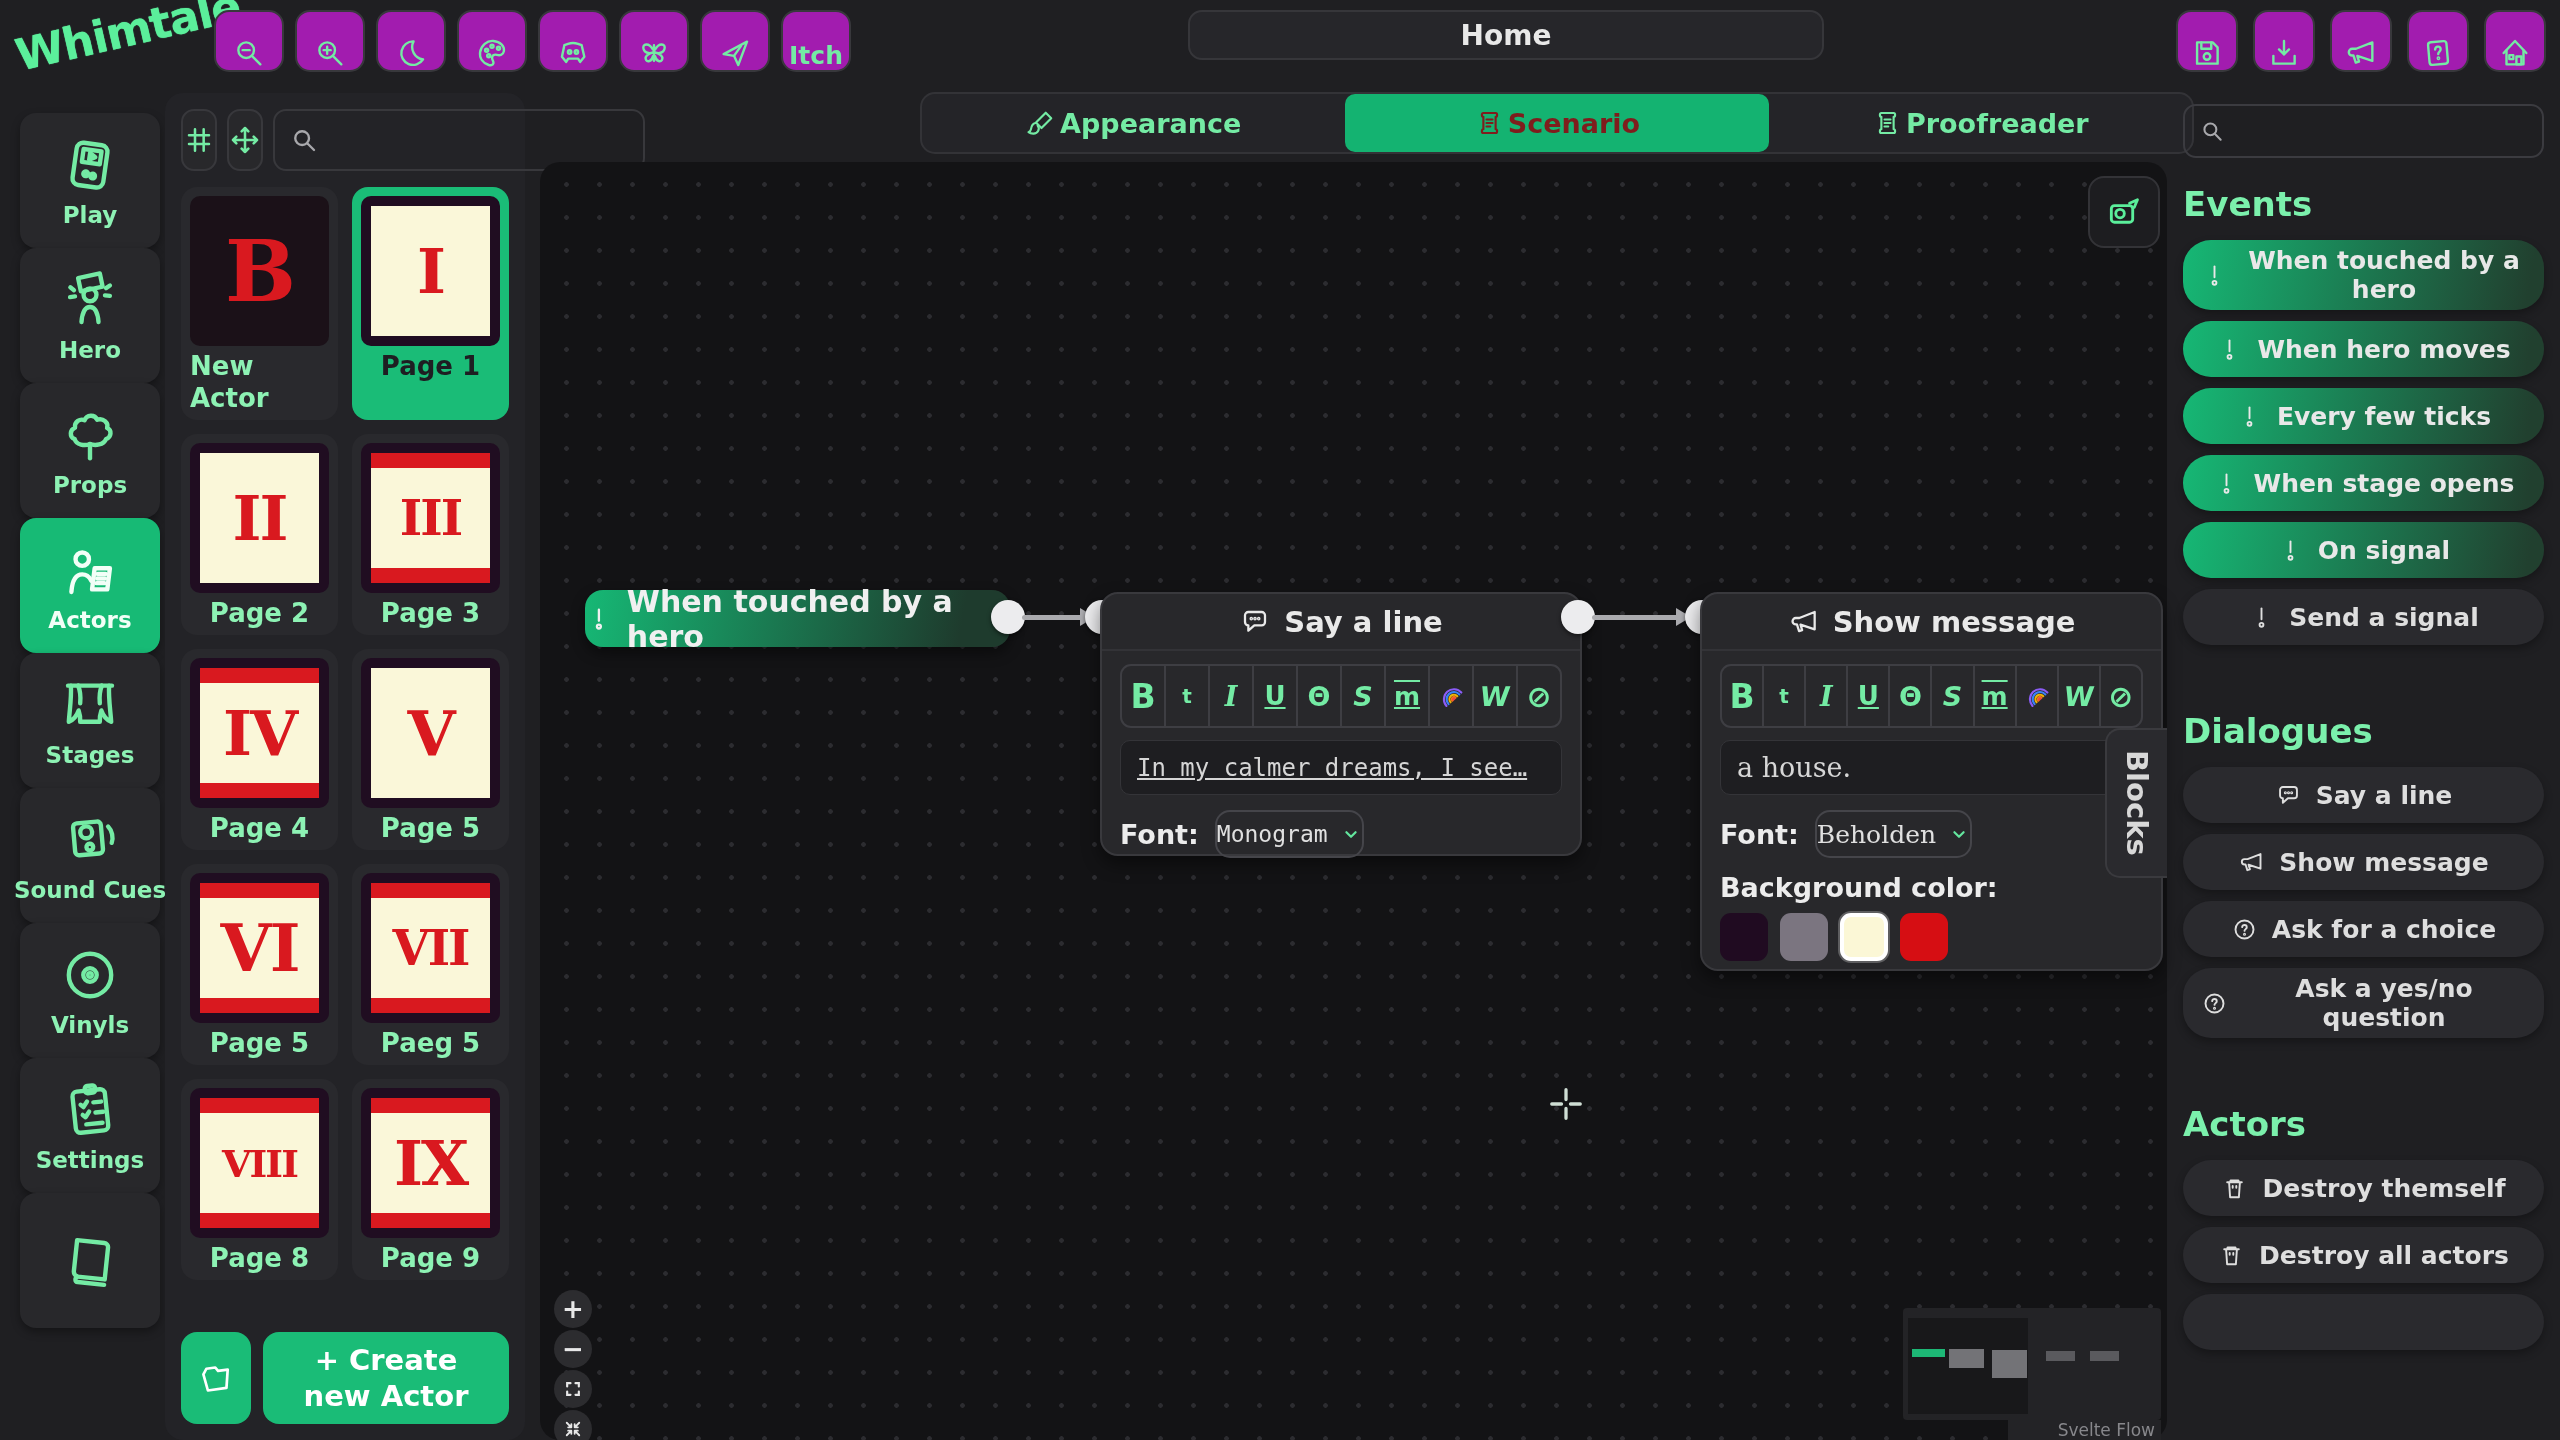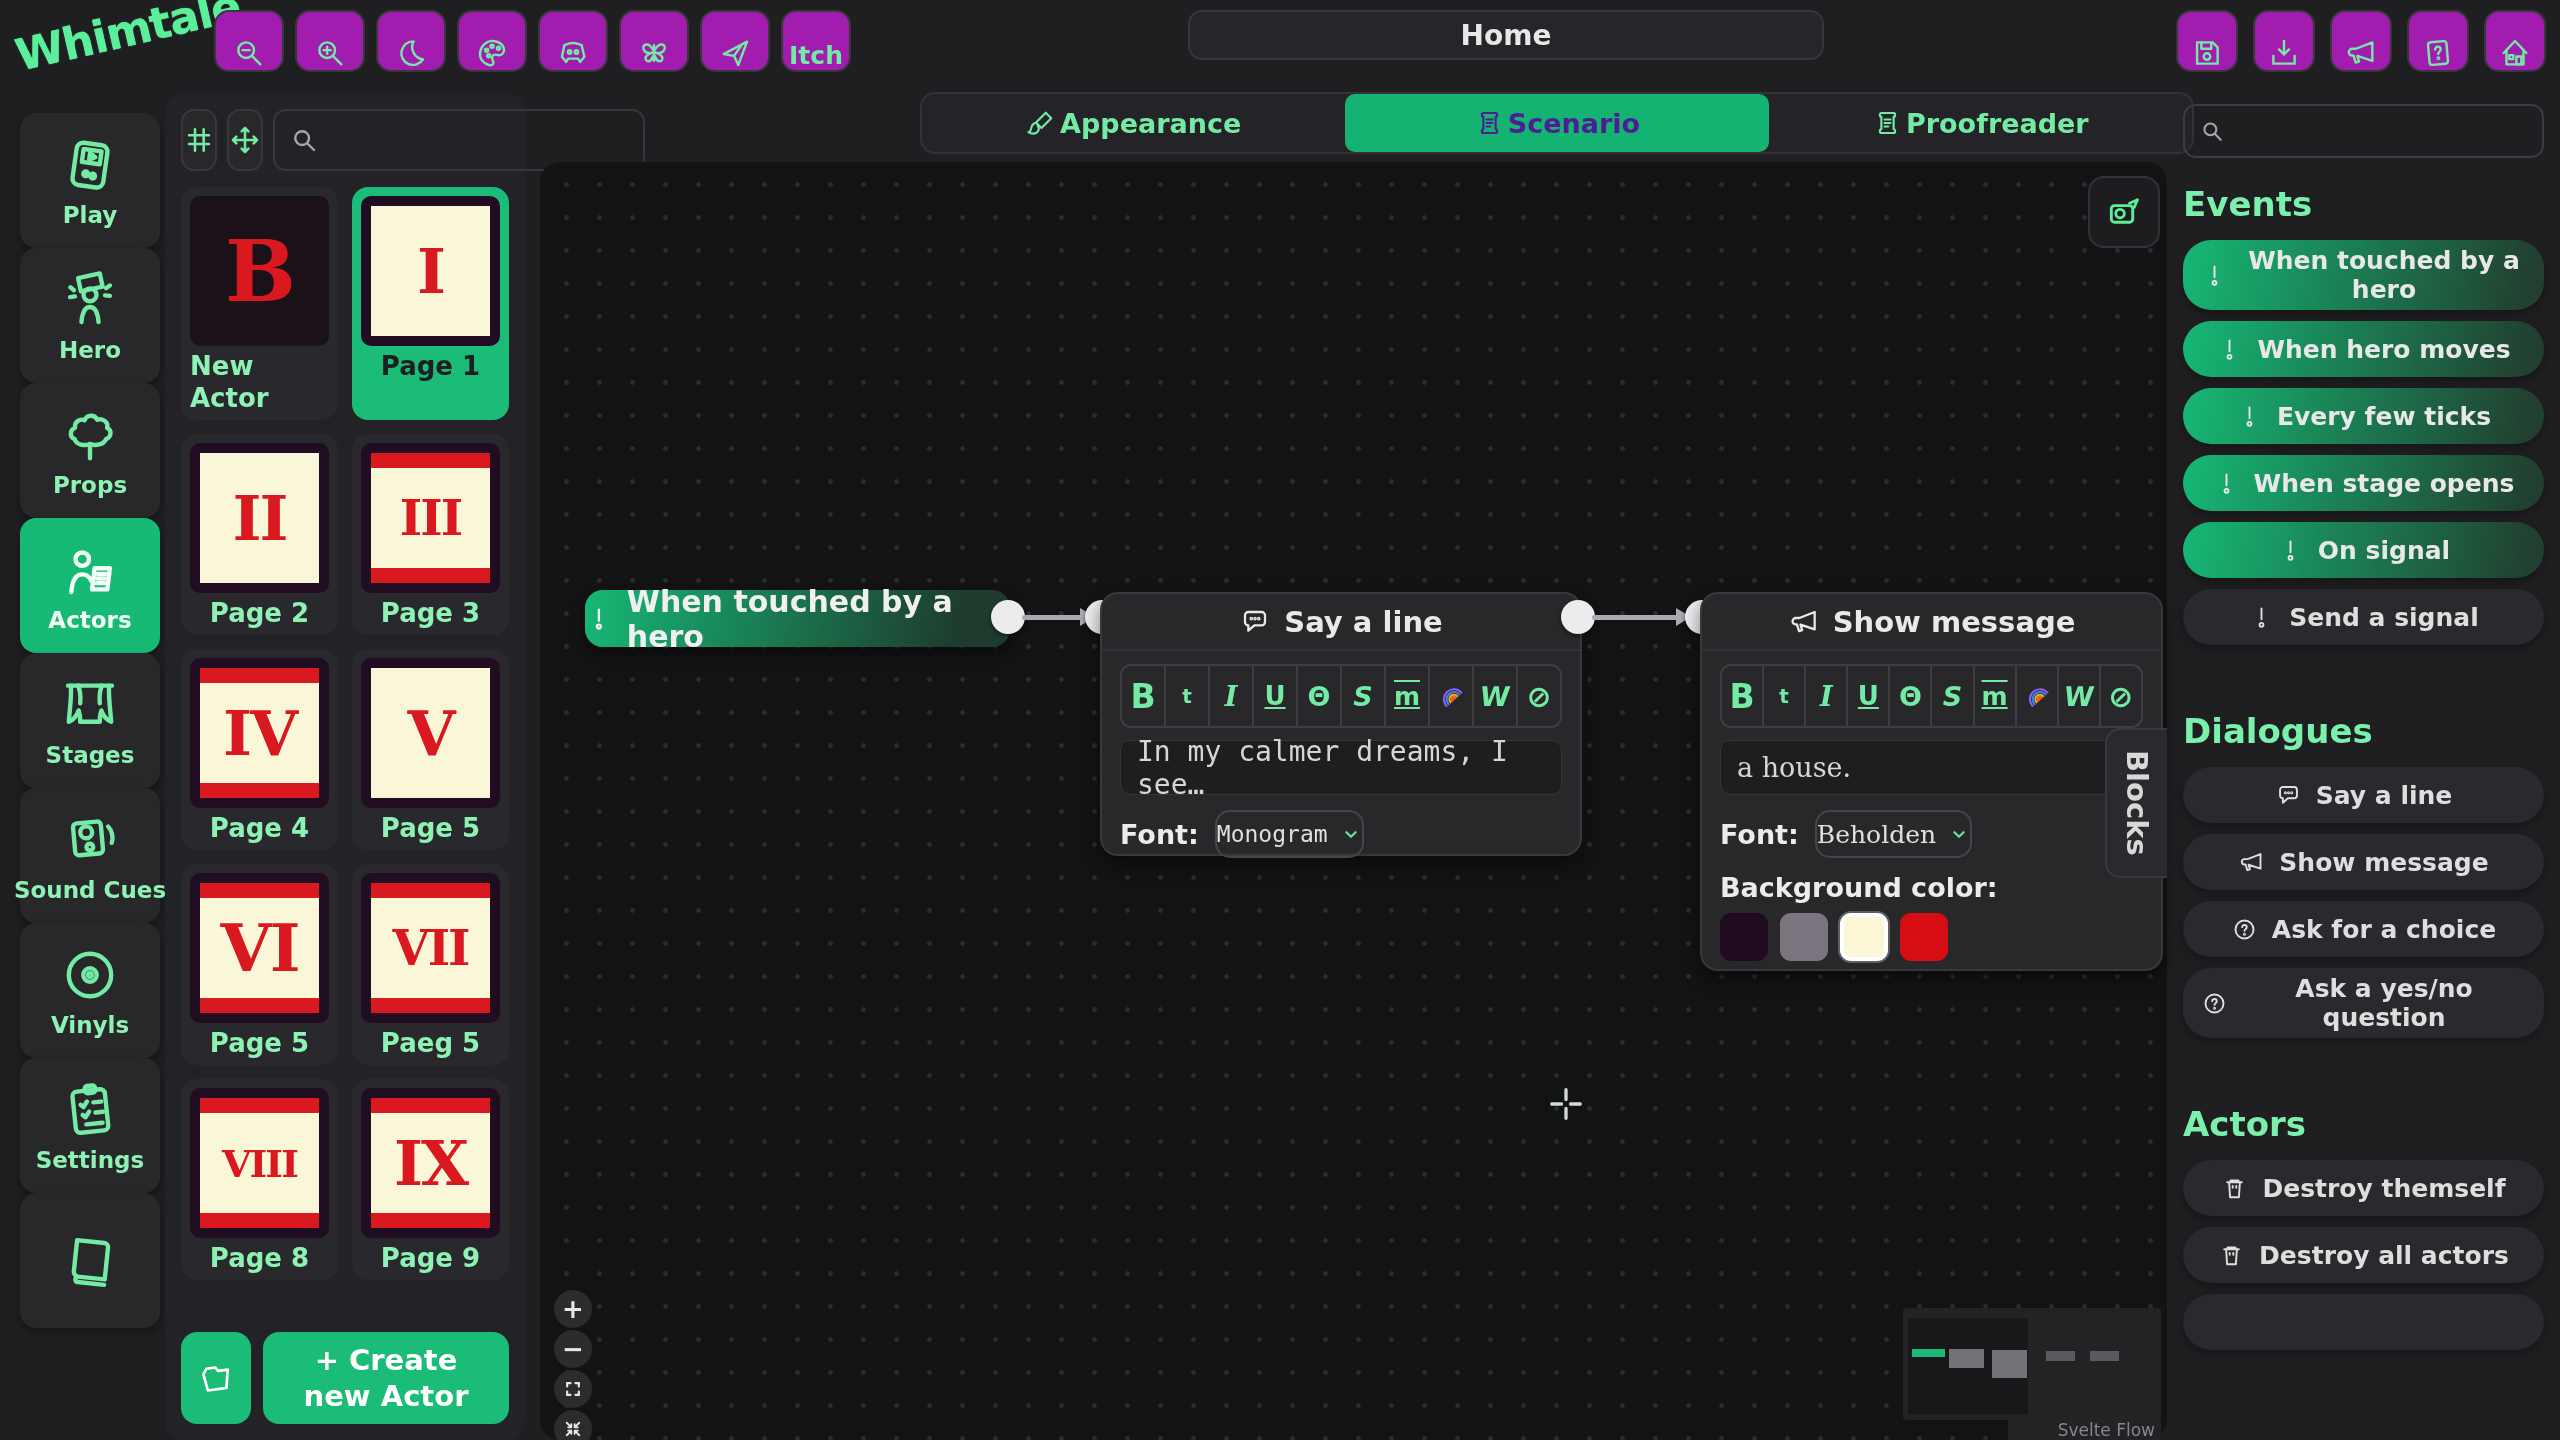--- a/index.html
+++ b/index.html
@@ -64,21 +64,21 @@
   .create-btn { flex:1; height:92px; background:#1abc77; border-radius:16px; display:flex; align-items:center;
                 justify-content:center; text-align:center; color:#fff; font-size:29px; font-weight:800;
                 line-height:36px; padding:0 26px; cursor:pointer; }
 
   
   .tabbar { position:absolute; left:920px; top:92px; width:1274px; height:62px; background:#242428;
             border:2px solid #333337; border-radius:15px; display:flex; overflow:hidden; }
   .tab { flex:1; display:flex; align-items:center; justify-content:center; gap:4px; font-size:27px; font-weight:700;
          color:#74eba4; cursor:pointer; }
   .tab .ic { width:30px; height:30px; }
-  .tab.active { background:#14b371; color:#4c1d95; border-radius:10px; }
+  .tab.active { background:#14b371; color:#7f1d1d; border-radius:10px; }
 
   
   .canvas { position:absolute; left:540px; top:162px; width:1627px; height:1278px; background:#131315;
             border-radius:20px;
             background-image:radial-gradient(circle, #2c2c30 2px, transparent 2.6px);
             background-size:33px 33px; background-position:10px 6px; }
   .cam-btn { position:absolute; left:1548px; top:14px; width:72px; height:72px; background:#1d1d20;
              border:2px solid #333337; border-radius:16px; display:flex; align-items:center; justify-content:center;
              color:#5bef9b; cursor:pointer; }
   .cam-btn .ic { width:38px; height:38px; }
@@ -106,21 +106,21 @@
   .fb-italic span { font-family:"DejaVu Serif", serif; font-style:italic; font-size:27px; }
   .fb-underline span { font-size:26px; text-decoration:underline; }
   .fb-strike span { font-size:27px; }
   .fb-squiggle span { font-size:27px; font-style:italic; }
   .fb-highlight span { font-size:25px; text-decoration:underline overline; }
   .fb-wavy span { font-size:27px; transform:skewX(-8deg); }
   .fb-clear span { font-size:30px; }
   .fmt-btn .ic.rainbow { width:30px; height:30px; }
   .node-text { margin-top:12px; height:55px; background:#1e1e21; border:1px solid #343438; border-radius:10px;
                display:flex; align-items:center; padding:0 16px; color:#d6d6d6; }
-  .node-text.mono { font-family:"DejaVu Sans Mono", monospace; font-size:28px; }
+  .node-text.mono { font-family:"DejaVu Sans Mono", monospace; font-size:24px;text-decoration:underline; }
   .node-text.serif { font-family:"DejaVu Serif", serif; font-size:27px; }
   .node-foot { margin-top:15px; display:flex; align-items:center; gap:16px; }
   .font-label, .bg-label { font-size:27px; font-weight:800; color:#ececec; }
   .font-drop { border:2px solid #45454a; border-radius:15px; height:48px; padding:0 0; display:flex;
                align-items:center; gap:12px; color:#e0e0e0; cursor:pointer; }
   .font-drop .ic { width:22px; height:22px; color:#63e69e; }
   .font-drop.mono span { font-family:"DejaVu Sans Mono", monospace; font-size:23px; }
   .font-drop.serif span { font-family:"DejaVu Serif", serif; font-size:25px; }
   .bg-label { display:block; margin-top:14px; }
   .swatch-row { margin-top:10px; display:flex; gap:12px; }

